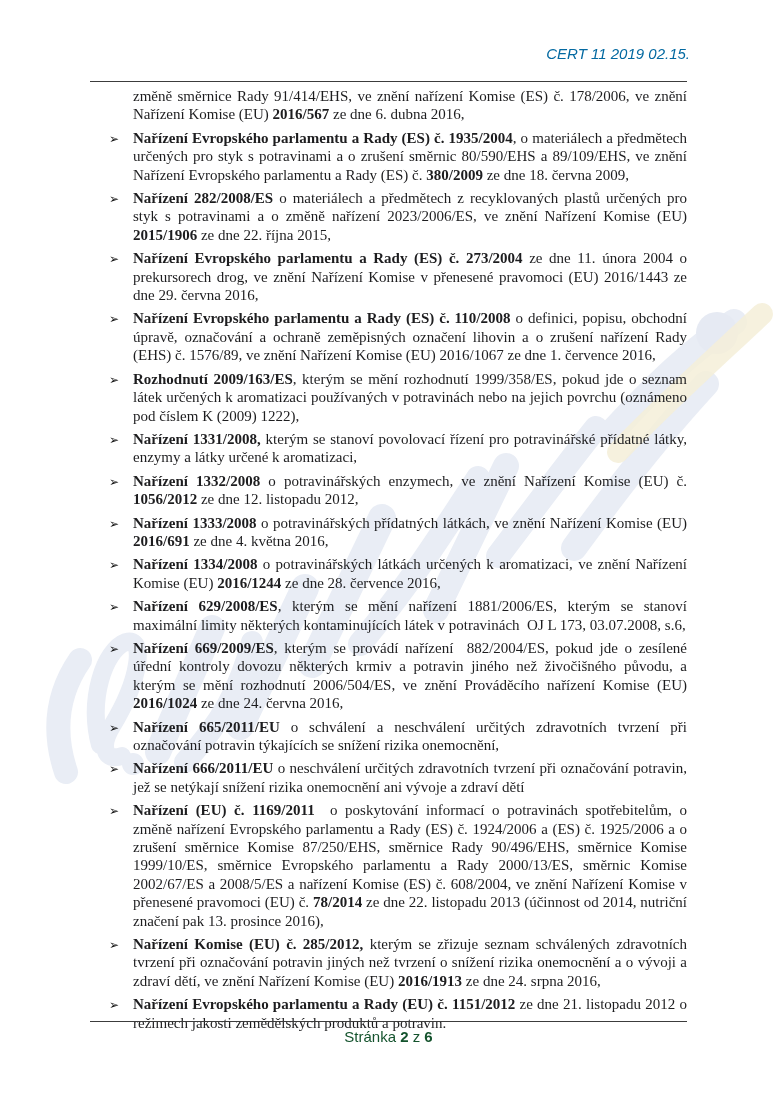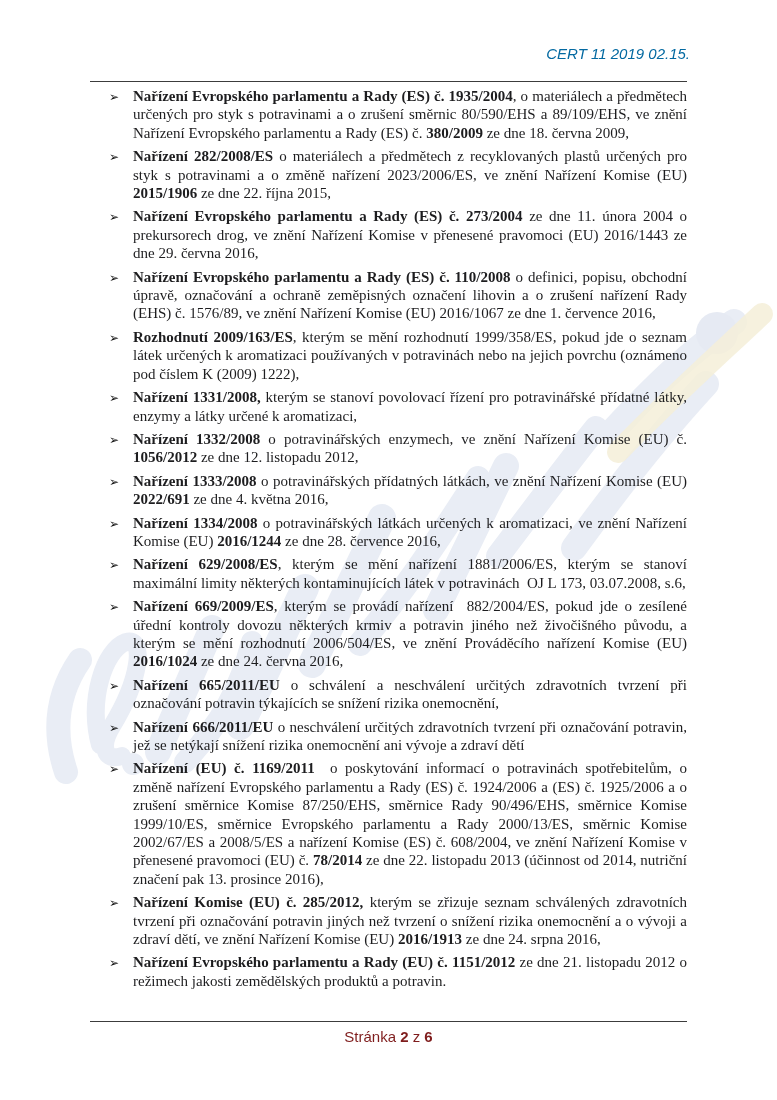--- a/index.html
+++ b/index.html
@@ -32,21 +32,21 @@
     position:absolute; left:-24px; top:1px;
     font-family:"DejaVu Sans", sans-serif; font-size:12px; color:#111;
   }
   .b { font-weight:bold; }
   .footer-rule {
     position:absolute; top:1021px; left:90px; width:597px;
     border-top:1.5px solid #3c3c3c; z-index:2;
   }
   .page-footer {
     position:absolute; top:1028px; left:0; width:777px; text-align:center;
-    font-family:"Liberation Sans", sans-serif; font-size:15px; color:#7f1d1d; z-index:2;
+    font-family:"Liberation Sans", sans-serif; font-size:15px; color:#14532d; z-index:2;
   }
 </style>
 </head>
 <body>
 
 <svg class="watermark" viewBox="0 0 777 1100" xmlns="http://www.w3.org/2000/svg" aria-hidden="true">
   <g fill="none" stroke="#e9edf5" stroke-linecap="round">
     <path d="M66,772 C52,730 58,692 80,660" stroke-width="24"></path>
     <path d="M100,745 C88,700 104,650 126,642 C146,636 140,680 112,726 C100,746 104,762 122,756" stroke-width="18"></path>
     <path d="M158,752 L212,628" stroke-width="26"></path>
@@ -63,28 +63,29 @@
   <circle cx="717" cy="333" r="21" fill="#e6eaf3"></circle>
   <path d="M618,452 C660,408 700,372 762,314" fill="none" stroke="#f4eed8" stroke-width="22" stroke-linecap="round" opacity="0.85"></path>
 </svg>
 
 <div class="page-header">
   <span>CERT 11 2019 02.15.</span>
 </div>
 <div class="header-rule"></div>
 
 <div class="content" id="content">
+    <div class="item"><span>změně směrnice Rady 91/414/EHS, ve znění nařízení Komise (ES) č. 178/2006, ve znění Nařízení Komise (EU) </span><span class="b">2016/567</span><span> ze dne 6. dubna 2016,</span></div>
     <div class="item"><span class="bullet">➢</span><span class="b">Nařízení Evropského parlamentu a Rady (ES) č. 1935/2004</span><span>, o materiálech a předmětech určených pro styk s potravinami a o zrušení směrnic 80/590/EHS a 89/109/EHS, ve znění Nařízení Evropského parlamentu a Rady (ES) č. </span><span class="b">380/2009</span><span> ze dne 18. června 2009,</span></div>
     <div class="item"><span class="bullet">➢</span><span class="b">Nařízení 282/2008/ES</span><span> o materiálech a předmětech z recyklovaných plastů určených pro styk s potravinami a o změně nařízení 2023/2006/ES, ve znění Nařízení Komise (EU) </span><span class="b">2015/1906</span><span> ze dne 22. října 2015,</span></div>
     <div class="item"><span class="bullet">➢</span><span class="b">Nařízení Evropského parlamentu a Rady (ES) č. 273/2004</span><span> ze dne 11. února 2004 o prekursorech drog, ve znění Nařízení Komise v přenesené pravomoci (EU) 2016/1443 ze dne 29. června 2016,</span></div>
     <div class="item"><span class="bullet">➢</span><span class="b">Nařízení Evropského parlamentu a Rady (ES) č. 110/2008</span><span> o definici, popisu, obchodní úpravě, označování a ochraně zeměpisných označení lihovin a o zrušení nařízení Rady (EHS) č. 1576/89, ve znění Nařízení Komise (EU) 2016/1067 ze dne 1. července 2016,</span></div>
     <div class="item"><span class="bullet">➢</span><span class="b">Rozhodnutí 2009/163/ES</span><span>, kterým se mění rozhodnutí 1999/358/ES, pokud jde o seznam látek určených k aromatizaci používaných v potravinách nebo na jejich povrchu (oznámeno pod číslem K (2009) 1222),</span></div>
     <div class="item"><span class="bullet">➢</span><span class="b">Nařízení 1331/2008,</span><span> kterým se stanoví povolovací řízení pro potravinářské přídatné látky, enzymy a látky určené k aromatizaci,</span></div>
     <div class="item"><span class="bullet">➢</span><span class="b">Nařízení 1332/2008</span><span> o potravinářských enzymech, ve znění Nařízení Komise (EU) č. </span><span class="b">1056/2012</span><span> ze dne 12. listopadu 2012,</span></div>
-    <div class="item"><span class="bullet">➢</span><span class="b">Nařízení 1333/2008</span><span> o potravinářských přídatných látkách, ve znění Nařízení Komise (EU) </span><span class="b">2022/691</span><span> ze dne 4. května 2016,</span></div>
+    <div class="item"><span class="bullet">➢</span><span class="b">Nařízení 1333/2008</span><span> o potravinářských přídatných látkách, ve znění Nařízení Komise (EU) </span><span class="b">2016/691</span><span> ze dne 4. května 2016,</span></div>
     <div class="item"><span class="bullet">➢</span><span class="b">Nařízení 1334/2008</span><span> o potravinářských látkách určených k aromatizaci, ve znění Nařízení Komise (EU) </span><span class="b">2016/1244</span><span> ze dne 28. července 2016,</span></div>
     <div class="item"><span class="bullet">➢</span><span class="b">Nařízení 629/2008/ES</span><span>, kterým se mění nařízení 1881/2006/ES, kterým se stanoví maximální limity některých kontaminujících látek v potravinách&nbsp; OJ L 173, 03.07.2008, s.6,</span></div>
     <div class="item"><span class="bullet">➢</span><span class="b">Nařízení 669/2009/ES</span><span>, kterým se provádí nařízení&nbsp; 882/2004/ES, pokud jde o zesílené úřední kontroly dovozu některých krmiv a potravin jiného než živočišného původu, a kterým se mění rozhodnutí 2006/504/ES, ve znění Prováděcího nařízení Komise (EU) </span><span class="b">2016/1024</span><span> ze dne 24. června 2016,</span></div>
     <div class="item"><span class="bullet">➢</span><span class="b">Nařízení 665/2011/EU</span><span> o schválení a neschválení určitých zdravotních tvrzení při označování potravin týkajících se snížení rizika onemocnění,</span></div>
     <div class="item"><span class="bullet">➢</span><span class="b">Nařízení 666/2011/EU</span><span> o neschválení určitých zdravotních tvrzení při označování potravin, jež se netýkají snížení rizika onemocnění ani vývoje a zdraví dětí</span></div>
     <div class="item"><span class="bullet">➢</span><span class="b">Nařízení (EU) č. 1169/2011</span><span>&nbsp; o poskytování informací o potravinách spotřebitelům, o změně nařízení Evropského parlamentu a Rady (ES) č. 1924/2006 a (ES) č. 1925/2006 a o zrušení směrnice Komise 87/250/EHS, směrnice Rady 90/496/EHS, směrnice Komise 1999/10/ES, směrnice Evropského parlamentu a Rady 2000/13/ES, směrnic Komise 2002/67/ES a 2008/5/ES a nařízení Komise (ES) č. 608/2004, ve znění Nařízení Komise v přenesené pravomoci (EU) č. </span><span class="b">78/2014</span><span> ze dne 22. listopadu 2013 (účinnost od 2014, nutriční značení pak 13. prosince 2016),</span></div>
     <div class="item"><span class="bullet">➢</span><span class="b">Nařízení Komise (EU) č. 285/2012,</span><span> kterým se zřizuje seznam schválených zdravotních tvrzení při označování potravin jiných než tvrzení o snížení rizika onemocnění a o vývoji a zdraví dětí, ve znění Nařízení Komise (EU) </span><span class="b">2016/1913</span><span> ze dne 24. srpna 2016,</span></div>
     <div class="item"><span class="bullet">➢</span><span class="b">Nařízení Evropského parlamentu a Rady (EU) č. 1151/2012</span><span> ze dne 21. listopadu 2012 o režimech jakosti zemědělských produktů a potravin.</span></div>
   </div>
 

